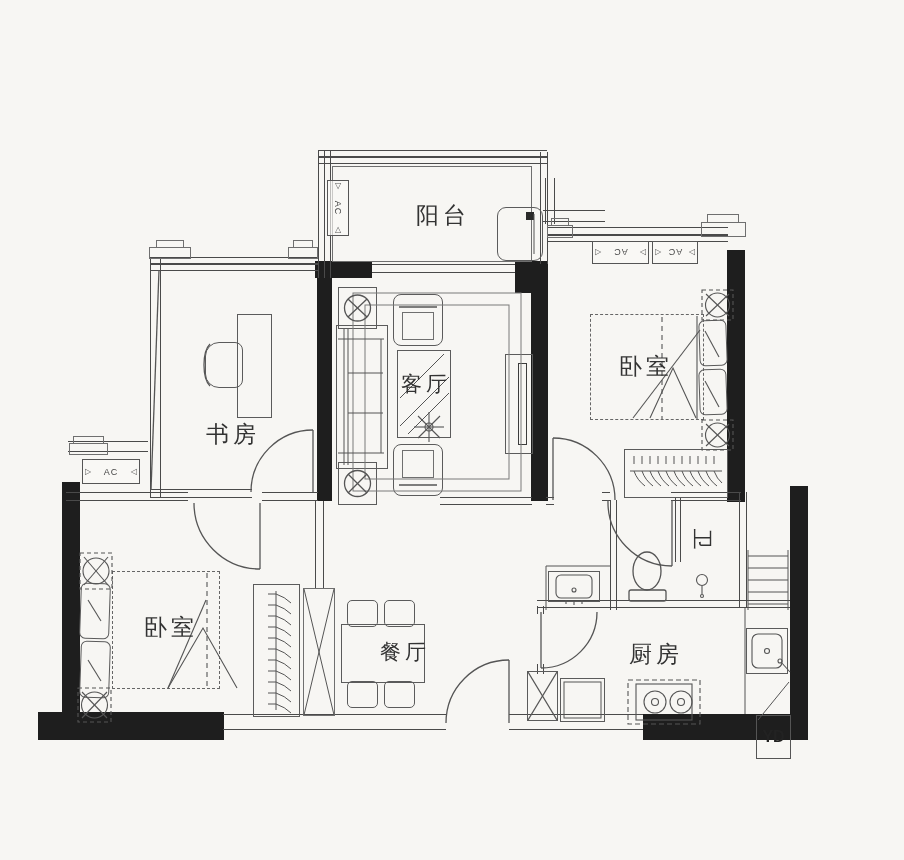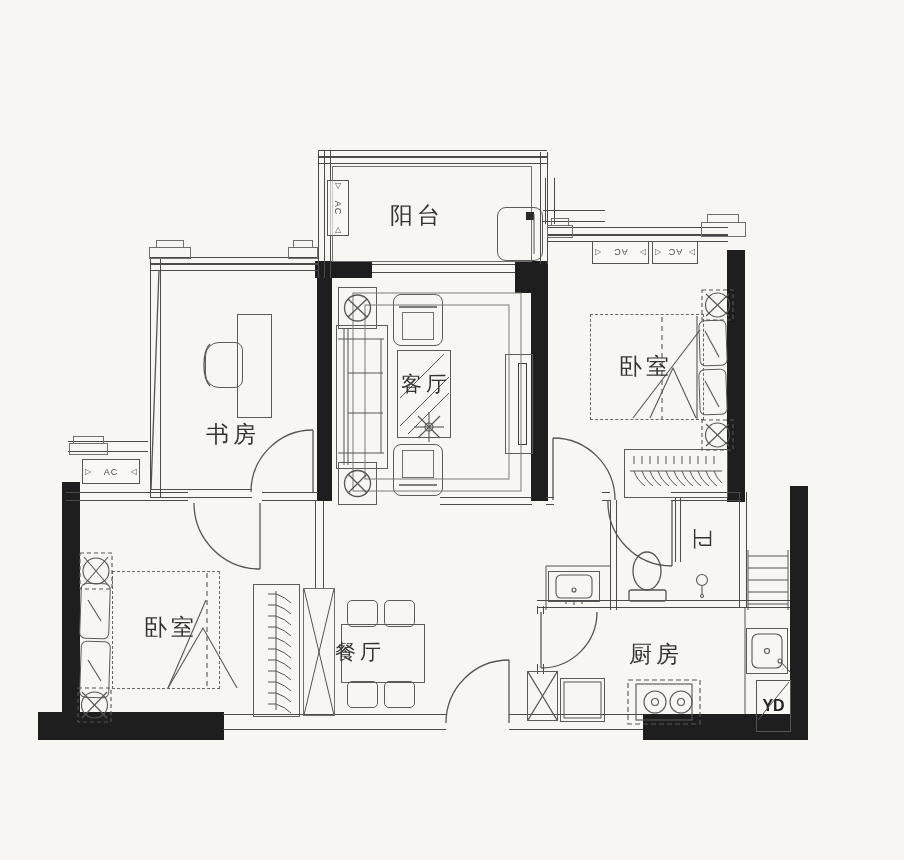--- a/index.html
+++ b/index.html
@@ -123,21 +123,21 @@
   <div class="furn" style="left:341px;top:624px;width:84px;height:59px"></div>
   <div class="chair" style="left:347px;top:600px;width:31px;height:27px"></div>
   <div class="chair" style="left:384px;top:600px;width:31px;height:27px"></div>
   <div class="chair" style="left:347px;top:681px;width:31px;height:27px"></div>
   <div class="chair" style="left:384px;top:681px;width:31px;height:27px"></div>
 
   <div class="furn" style="left:548px;top:571px;width:52px;height:31px"></div>
   <div class="furn" style="left:527px;top:671px;width:31px;height:50px"></div>
   <div class="furn" style="left:560px;top:678px;width:45px;height:44px"></div>
   <div class="furn" style="left:746px;top:628px;width:42px;height:46px"></div>
-  <div class="yd" style="left:756px;top:680px;width:35px;height:52px">
+  <div class="yd" style="left:756px;top:715px;width:35px;height:44px">
     <span>YD</span>
   </div>
 
   <svg class="overlay" width="904" height="860" viewBox="0 0 904 860">
     <g stroke="#555" stroke-width="1.3" fill="none">
 
       <g stroke="#7a7a7a" stroke-width="1">
         <rect x="353" y="293" width="168" height="198"></rect>
         <rect x="365" y="305" width="144" height="174"></rect>
       </g>
@@ -341,22 +341,22 @@
     <span class="tri">▷</span>
     <span class="actext">AC</span>
     <span class="tri">◁</span>
   </div>
   <div class="ac" style="left:82px;top:459px;width:58px;height:25px">
     <span class="tri">▷</span>
     <span class="actext">AC</span>
     <span class="tri">◁</span>
   </div>
 
-  <div class="lbl" style="left:417px;top:215px">阳台</div>
+  <div class="lbl" style="left:443px;top:215px">阳台</div>
   <div class="lbl" style="left:233px;top:434px">书房</div>
   <div class="lbl small" style="left:426px;top:384px">客厅</div>
   <div class="lbl" style="left:646px;top:366px">卧室</div>
   <div class="lbl" style="left:171px;top:627px">卧室</div>
-  <div class="lbl small" style="left:360px;top:652px">餐厅</div>
+  <div class="lbl small" style="left:405px;top:652px">餐厅</div>
   <div class="lbl" style="left:656px;top:654px">厨房</div>
   <div class="lbl small rot90" style="left:702px;top:539px">卫</div>
 
 </div>
 
 </body></html>

